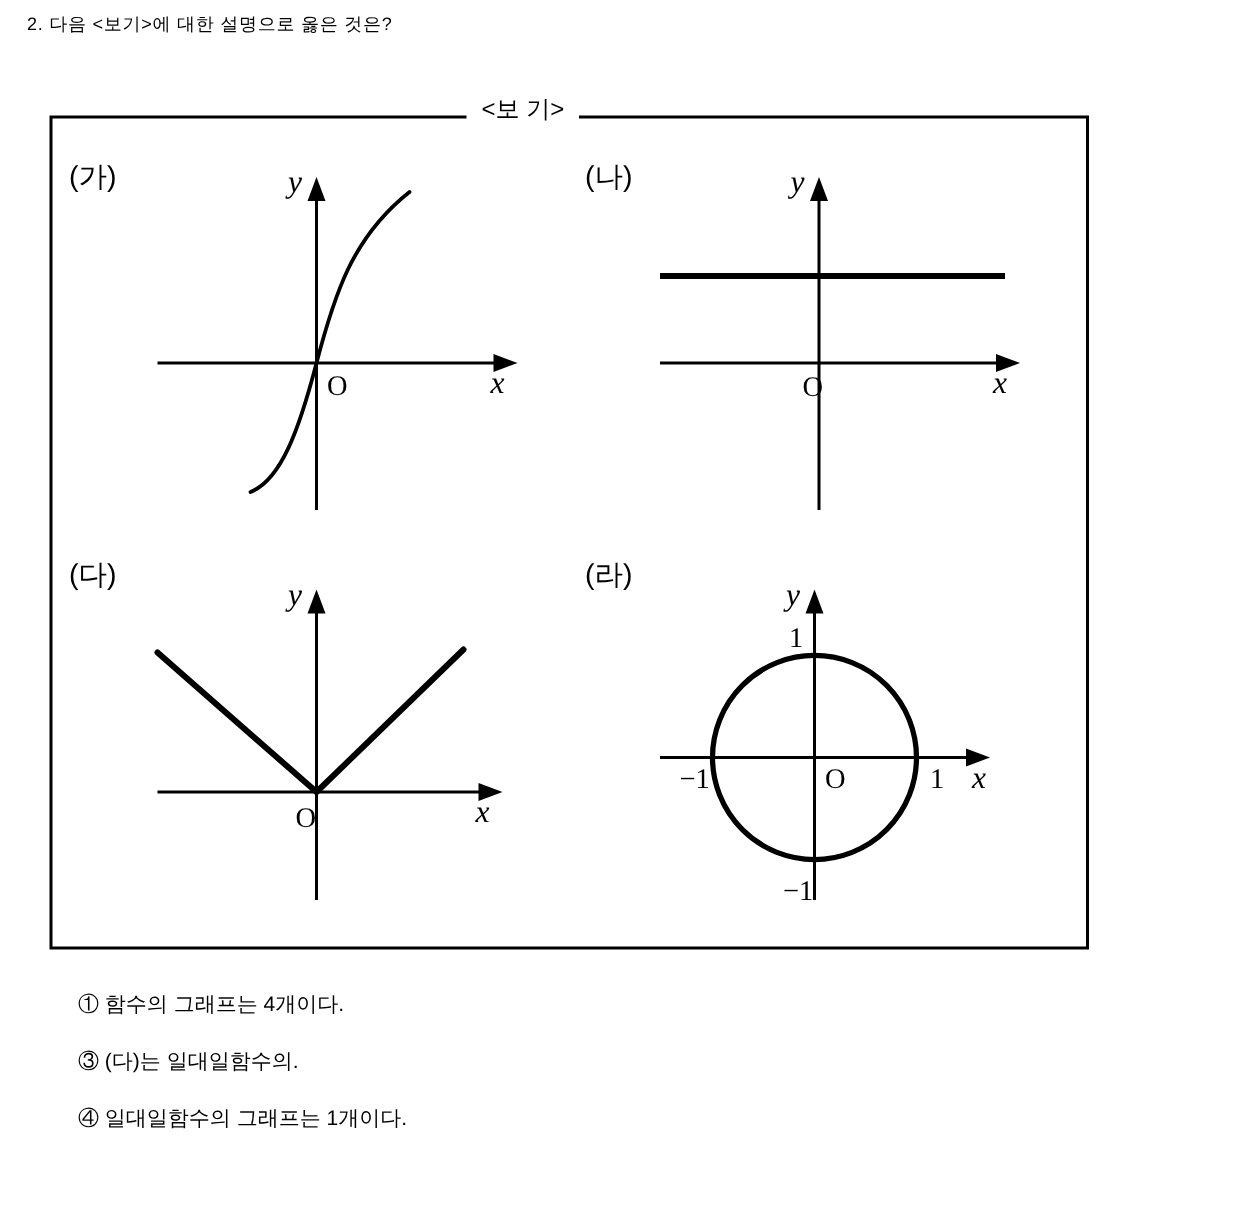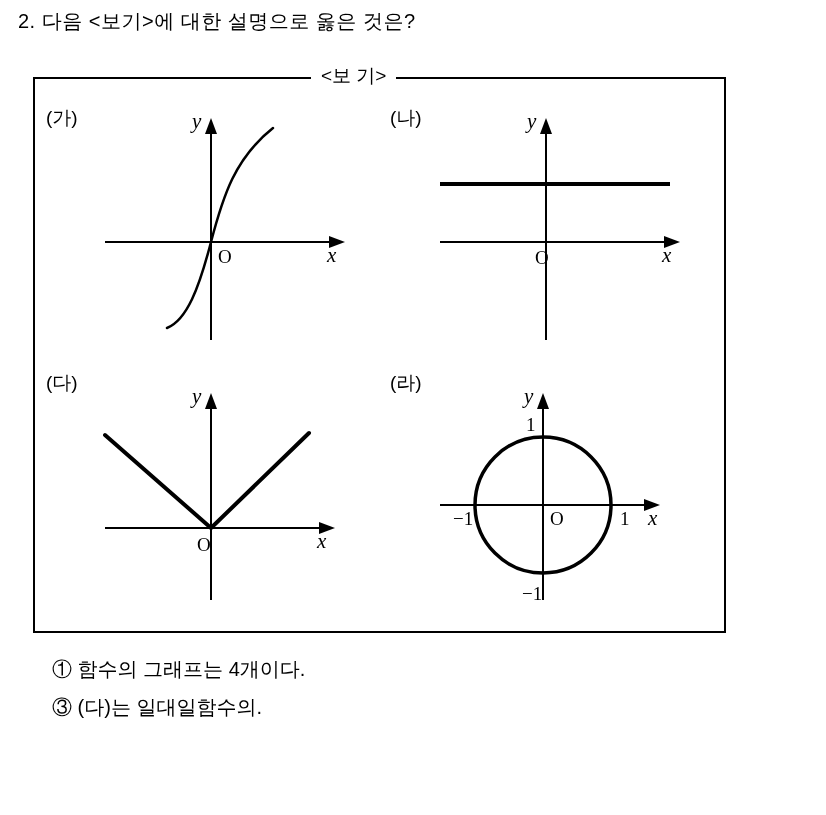--- a/index.html
+++ b/index.html
@@ -17,54 +17,54 @@
   }
   .page {
     position: relative;
     width: 826px;
     height: 815px;
   }
   .question-line {
     position: absolute;
     left: 18px;
     top: 8px;
-    font-size: 20px;
+    font-size: 12px;
     letter-spacing: 0.5px;
     white-space: nowrap;
   }
   .box {
     position: absolute;
     left: 33px;
     top: 77px;
     width: 693px;
     height: 556px;
     border: 2px solid #000000;
     box-sizing: border-box;
   }
   .box-title {
     position: absolute;
     left: 311px;
     top: 63px;
     background: #ffffff;
     padding: 0 10px;
-    font-size: 19px;
+    font-size: 16px;
     white-space: nowrap;
   }
   .panel-label {
     position: absolute;
     font-size: 19px;
   }
   .choices {
     position: absolute;
     left: 52px;
     top: 650px;
     width: 700px;
   }
   .choice {
-    font-size: 20px;
+    font-size: 14px;
     line-height: 38px;
     white-space: nowrap;
   }
   svg { display: block; }
   .graph {
     position: absolute;
   }
 </style>
 </head>
 <body>
@@ -129,15 +129,16 @@
     <text x="120" y="140" font-family="Liberation Serif, serif" font-size="19">O</text>
     <text x="96" y="46" font-family="Liberation Serif, serif" font-size="19">1</text>
     <text x="92" y="215" font-family="Liberation Serif, serif" font-size="19">−1</text>
     <text x="23" y="140" font-family="Liberation Serif, serif" font-size="19">−1</text>
     <text x="190" y="140" font-family="Liberation Serif, serif" font-size="19">1</text>
   </svg>
 
   <div class="choices">
     <div class="choice">① 함수의 그래프는 4개이다.</div>
     <div class="choice">③ (다)는 일대일함수의.</div>
+    <div class="choice">④ 일대일함수의 그래프는 1개이다.</div>
   </div>
 
 </div>
 
 </body></html>

